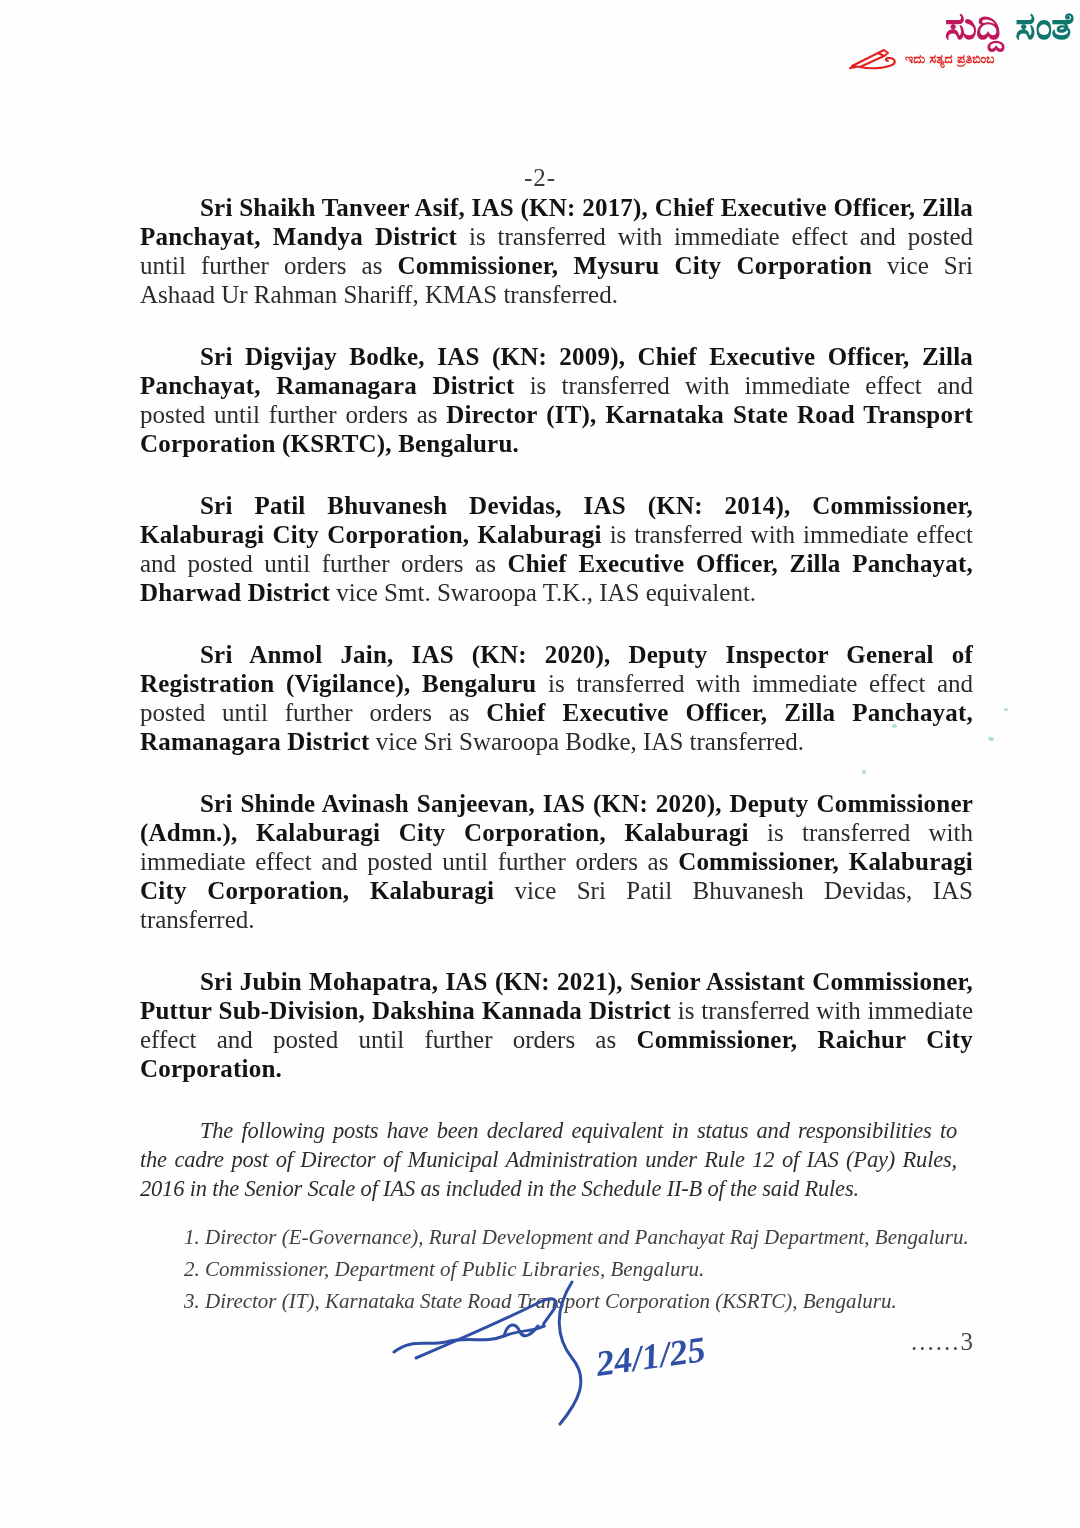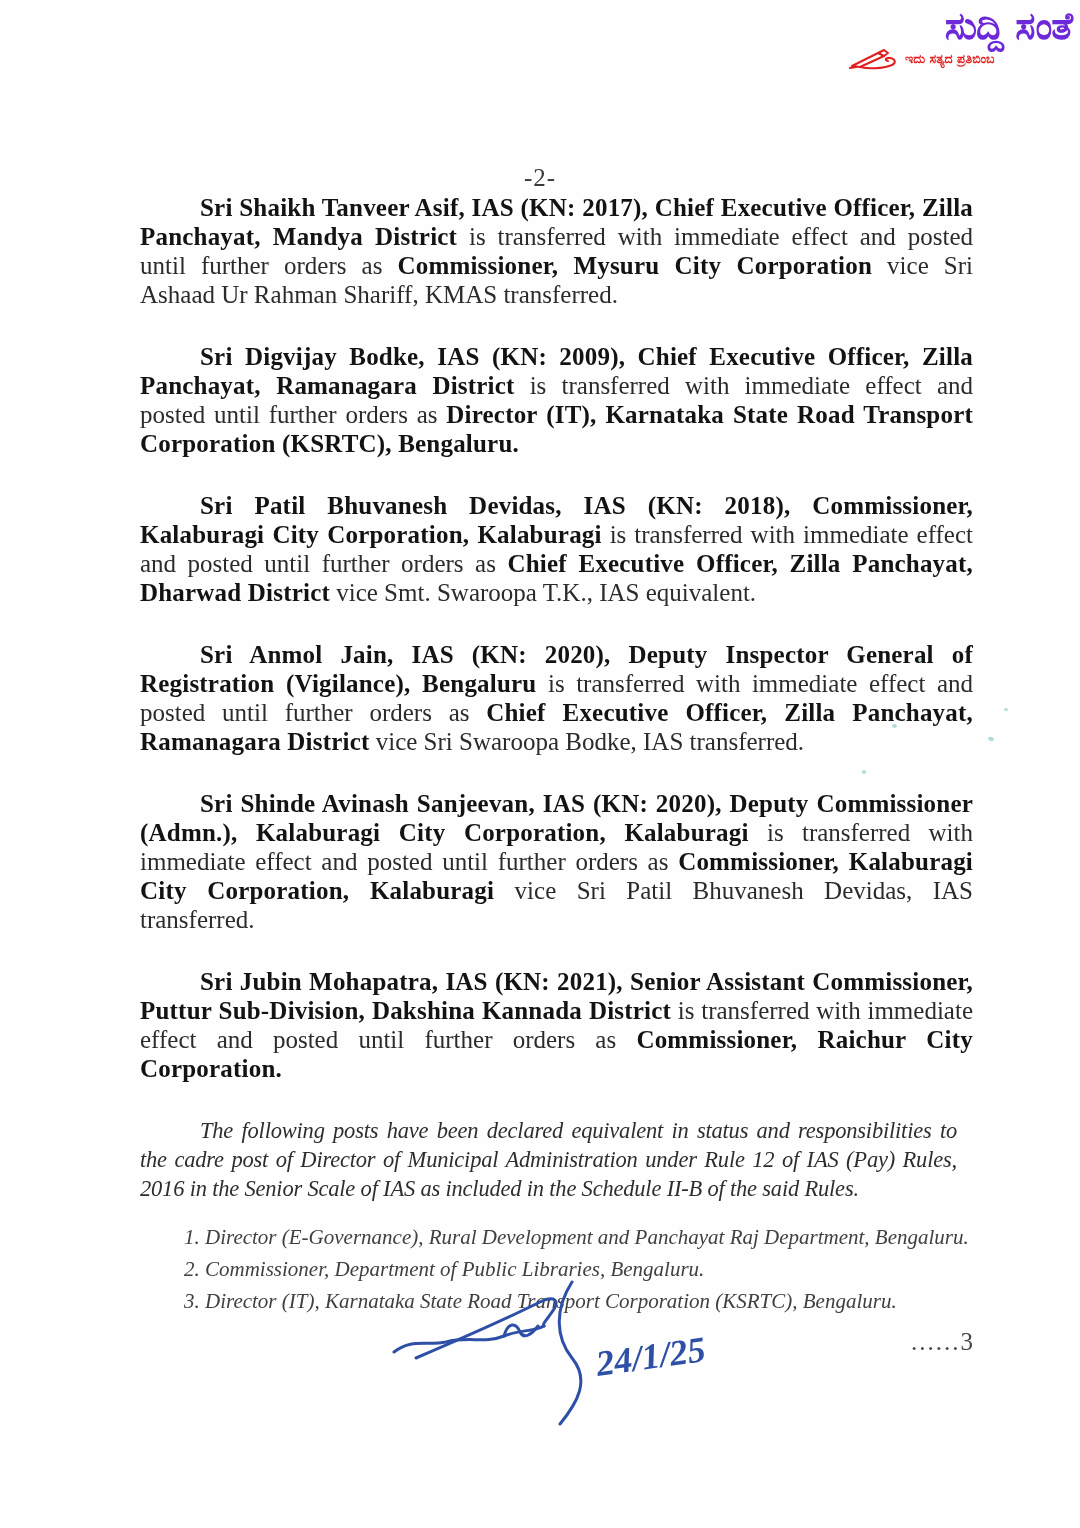--- a/index.html
+++ b/index.html
@@ -12,22 +12,22 @@
     font-family:"Liberation Serif","DejaVu Serif",serif;
     color:#262626;
   }
   
   .logo{position:absolute;top:6px;right:8px;width:224px;text-align:right;}
   .logo-main{
     font-family:"DejaVu Sans","Liberation Sans",sans-serif;
     font-weight:bold;font-size:38px;line-height:1.1;white-space:nowrap;
     letter-spacing:-1px;
   }
-  .logo-black{color:#6d28d9;}
-  .logo-red{color:#6d28d9;}
+  .logo-black{color:#be185d;}
+  .logo-red{color:#0f766e;}
   .logo-sub{display:flex;align-items:center;gap:5px;margin-top:0;}
   .pen-wrap{flex:0 0 auto;line-height:0;}
   .tagline{
     font-family:"DejaVu Sans","Liberation Sans",sans-serif;
     color:#e31e1e;font-weight:bold;font-size:12.5px;white-space:nowrap;
   }
   
   .pageno{
     position:absolute;top:164px;left:0;width:100%;
     text-align:center;font-size:25px;color:#3a3a3a;letter-spacing:1px;
@@ -94,21 +94,21 @@
   </div>
 
   <div class="pageno">-2-</div>
 
   <div class="body">
 
     <p class="para"><strong>Sri Shaikh Tanveer Asif, IAS (KN: 2017), Chief Executive Officer, Zilla Panchayat, Mandya District</strong><span> is transferred with immediate effect and posted until further orders as </span><strong>Commissioner, Mysuru City Corporation</strong><span> vice Sri Ashaad Ur Rahman Shariff, KMAS transferred.</span></p>
 
     <p class="para"><strong>Sri Digvijay Bodke, IAS (KN: 2009), Chief Executive Officer, Zilla Panchayat, Ramanagara District</strong><span> is transferred with immediate effect and posted until further orders as </span><strong>Director (IT), Karnataka State Road Transport Corporation (KSRTC), Bengaluru.</strong></p>
 
-    <p class="para"><strong>Sri Patil Bhuvanesh Devidas, IAS (KN: 2018), Commissioner, Kalaburagi City Corporation, Kalaburagi</strong><span> is transferred with immediate effect and posted until further orders as </span><strong>Chief Executive Officer, Zilla Panchayat, Dharwad District</strong><span> vice Smt. Swaroopa T.K., IAS equivalent.</span></p>
+    <p class="para"><strong>Sri Patil Bhuvanesh Devidas, IAS (KN: 2014), Commissioner, Kalaburagi City Corporation, Kalaburagi</strong><span> is transferred with immediate effect and posted until further orders as </span><strong>Chief Executive Officer, Zilla Panchayat, Dharwad District</strong><span> vice Smt. Swaroopa T.K., IAS equivalent.</span></p>
 
     <p class="para"><strong>Sri Anmol Jain, IAS (KN: 2020), Deputy Inspector General of Registration (Vigilance), Bengaluru</strong><span> is transferred with immediate effect and posted until further orders as </span><strong>Chief Executive Officer, Zilla Panchayat, Ramanagara District</strong><span> vice Sri Swaroopa Bodke, IAS transferred.</span></p>
 
     <p class="para"><strong>Sri Shinde Avinash Sanjeevan, IAS (KN: 2020), Deputy Commissioner (Admn.), Kalaburagi City Corporation, Kalaburagi</strong><span> is transferred with immediate effect and posted until further orders as </span><strong>Commissioner, Kalaburagi City Corporation, Kalaburagi</strong><span> vice Sri Patil Bhuvanesh Devidas, IAS transferred.</span></p>
 
     <p class="para"><strong>Sri Jubin Mohapatra, IAS (KN: 2021), Senior Assistant Commissioner, Puttur Sub-Division, Dakshina Kannada District</strong><span> is transferred with immediate effect and posted until further orders as </span><strong>Commissioner, Raichur City Corporation.</strong></p>
 
     <p class="note">The following posts have been declared equivalent in status and responsibilities to the cadre post of Director of Municipal Administration under Rule 12 of IAS (Pay) Rules, 2016 in the Senior Scale of IAS as included in the Schedule II-B of the said Rules.</p>
 
     <ol class="posts">

